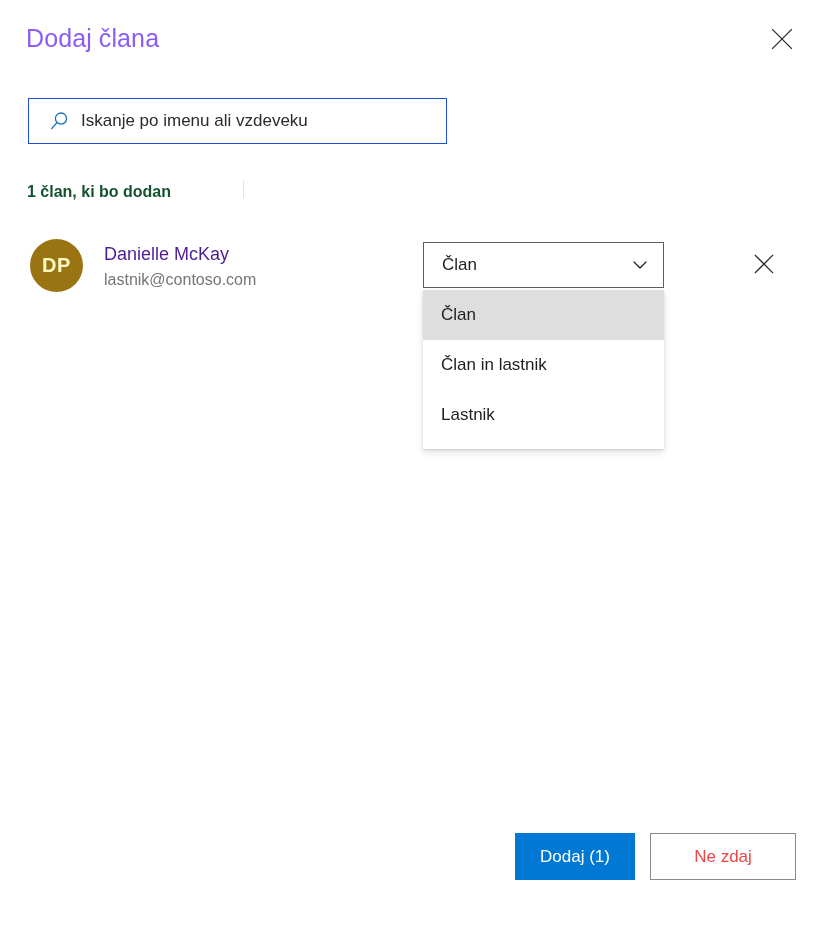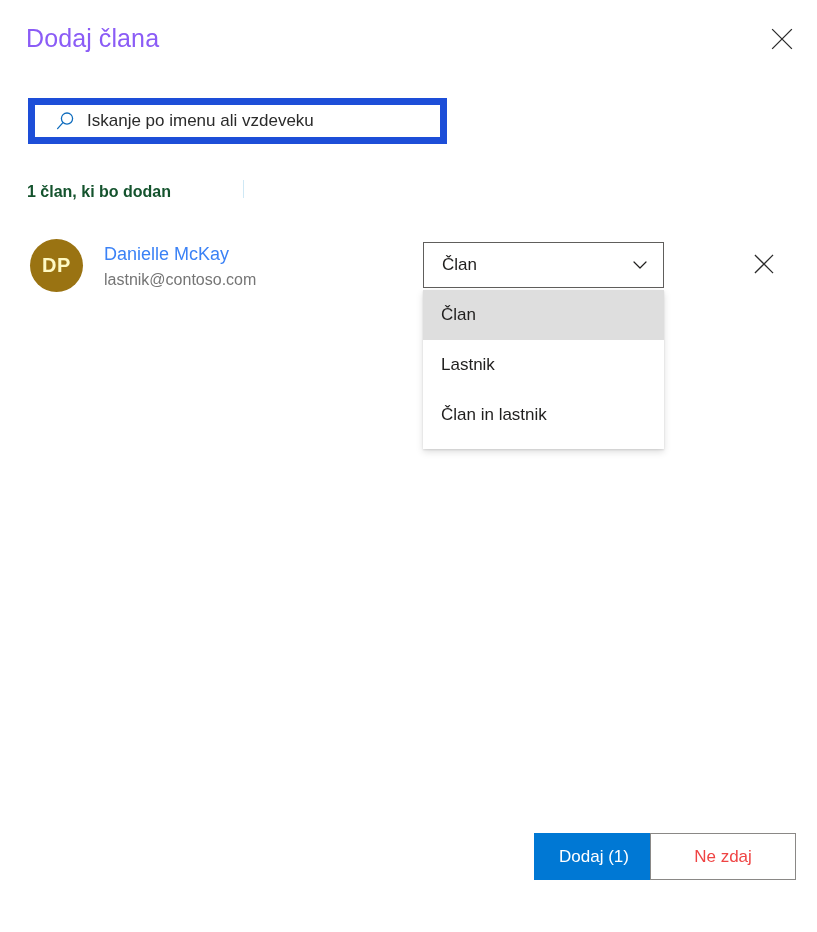--- a/index.html
+++ b/index.html
@@ -60,21 +60,21 @@
   .close-button svg { display: block; }
 
   
   .search-wrap {
     position: absolute;
     left: 28px;
     top: 98px;
     width: 419px;
     height: 46px;
     box-sizing: border-box;
-    border: 7px solid #1d4ed8;
+    border: 1px solid #1d4ed8;
     background: #ffffff;
     display: flex;
     align-items: center;
   }
   .search-icon {
     width: 22px;
     height: 22px;
     margin-left: 20px;
     margin-right: 10px;
     flex: none;
@@ -138,21 +138,21 @@
     font-weight: 600;
     letter-spacing: 0.5px;
     user-select: none;
   }
   .member-name {
     position: absolute;
     left: 104px;
     top: 12px;
     font-size: 18px;
     font-weight: 400;
-    color: #3b82f6;
+    color: #4c1d95;
     white-space: nowrap;
   }
   .member-email {
     position: absolute;
     left: 104px;
     top: 39px;
     font-size: 16px;
     color: #757575;
     white-space: nowrap;
   }
@@ -323,26 +323,26 @@
         </svg>
       </span>
     </button>
   </div>
 
   <div class="role-menu">
     <div class="role-option is-selected" style="background: rgb(222, 222, 222);">
       <span>Član</span>
     </div>
     <div class="role-option">
+      <span>Član in lastnik</span>
+    </div>
+    <div class="role-option">
       <span>Lastnik</span>
     </div>
-    <div class="role-option">
-      <span>Član in lastnik</span>
-    </div>
     <div class="role-menu-pad-bottom"></div>
   </div>
 
   <div class="dialog-footer">
-    <button class="btn btn-primary" style="background: rgb(0, 120, 212); border-color: rgb(0, 120, 212); margin-left: 19px;">Dodaj (1)</button>
+    <button class="btn btn-primary" style="background: rgb(0, 120, 212); border-color: rgb(0, 120, 212);">Dodaj (1)</button>
     <button class="btn btn-secondary">Ne zdaj</button>
   </div>
 
 </div>
 
 </body></html>

